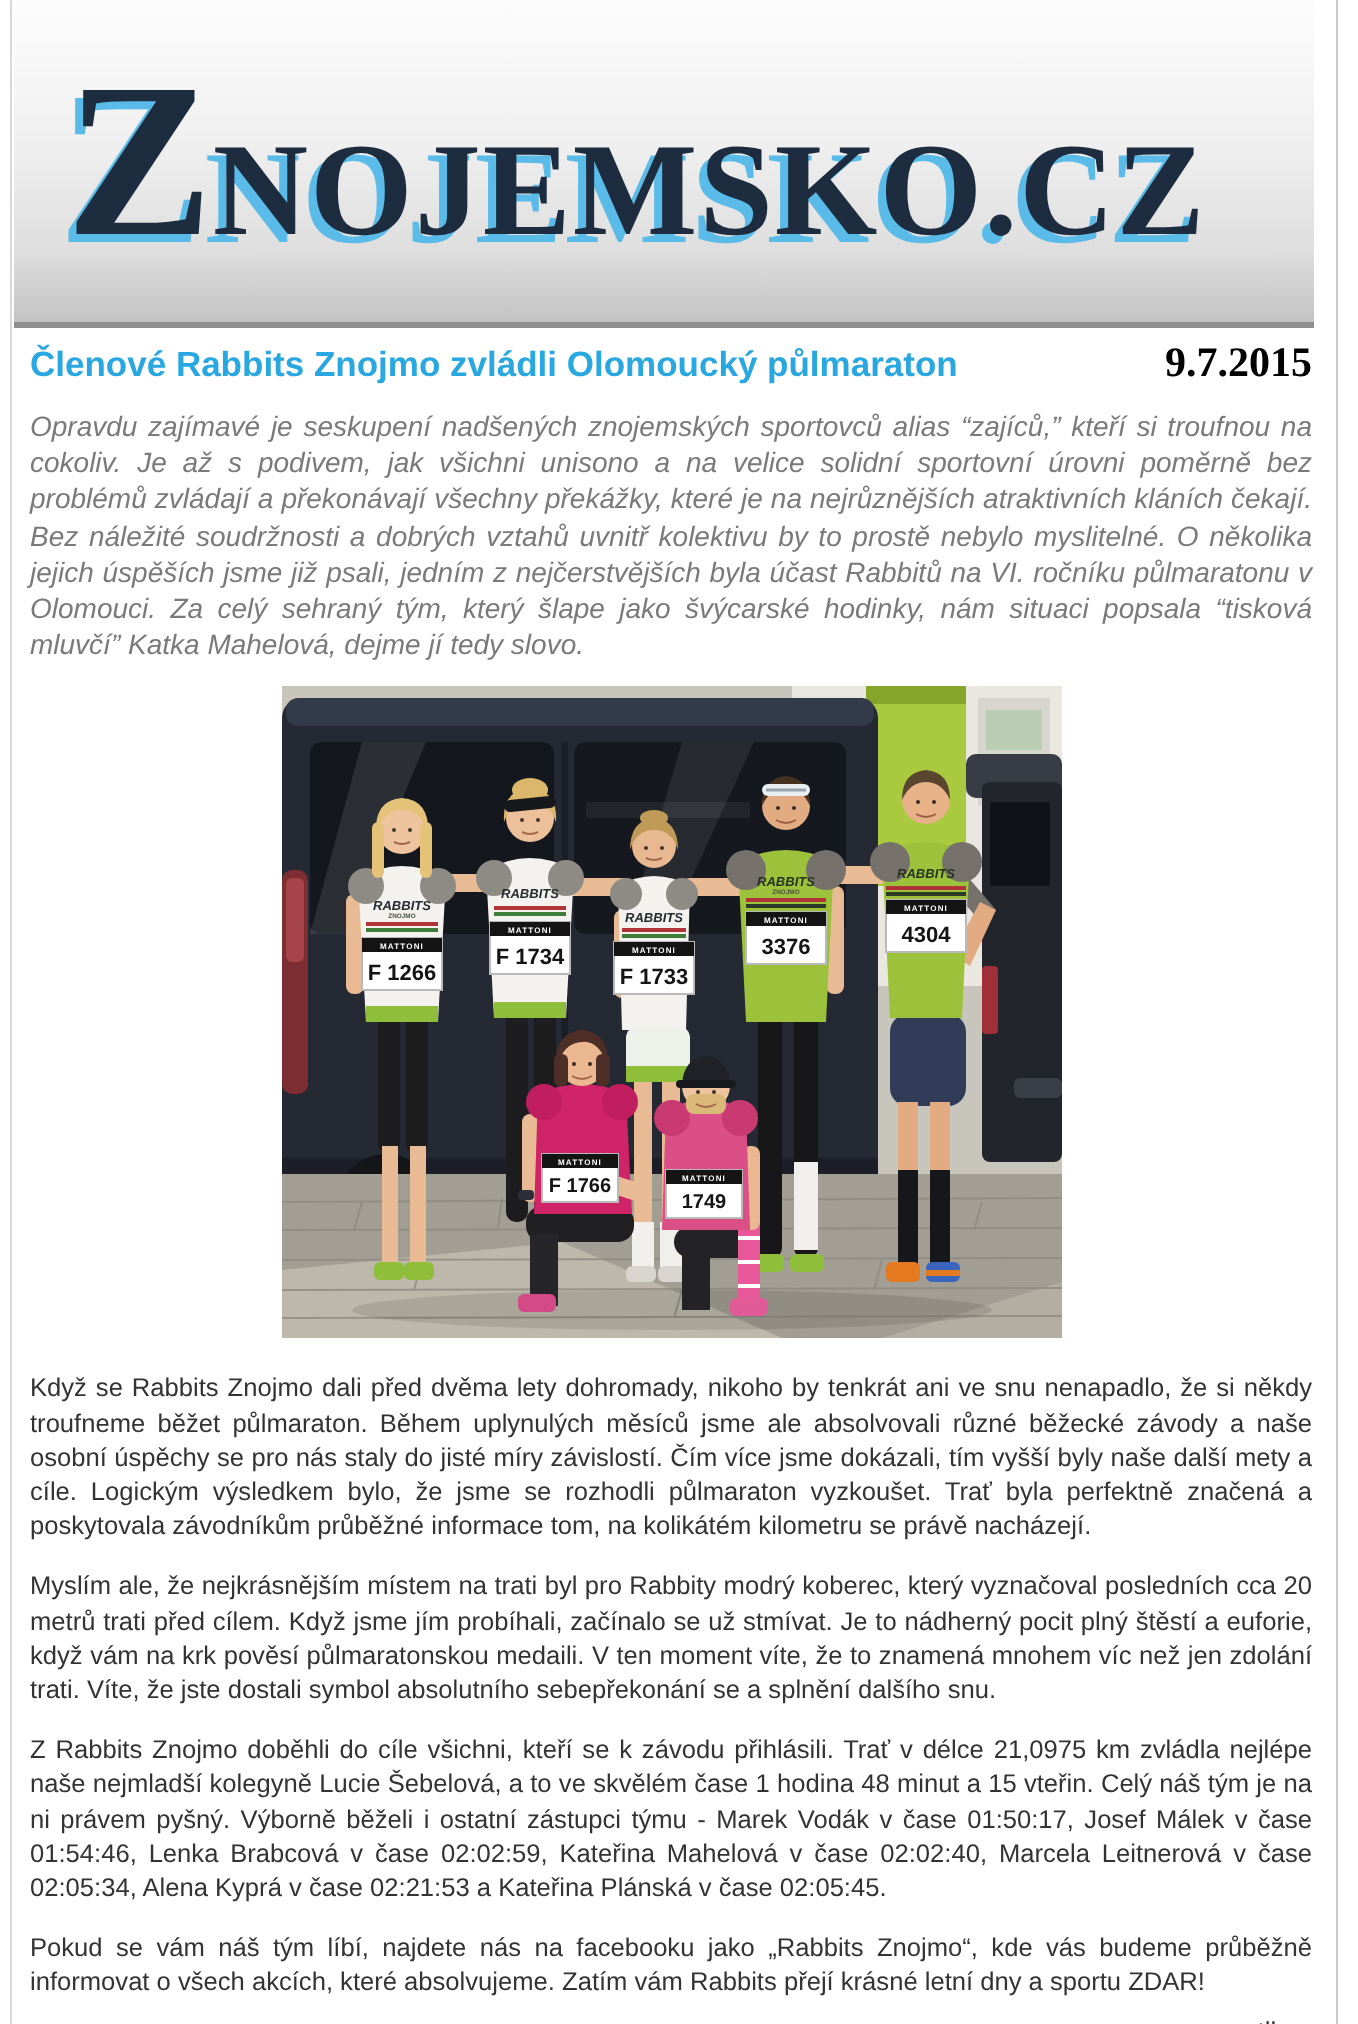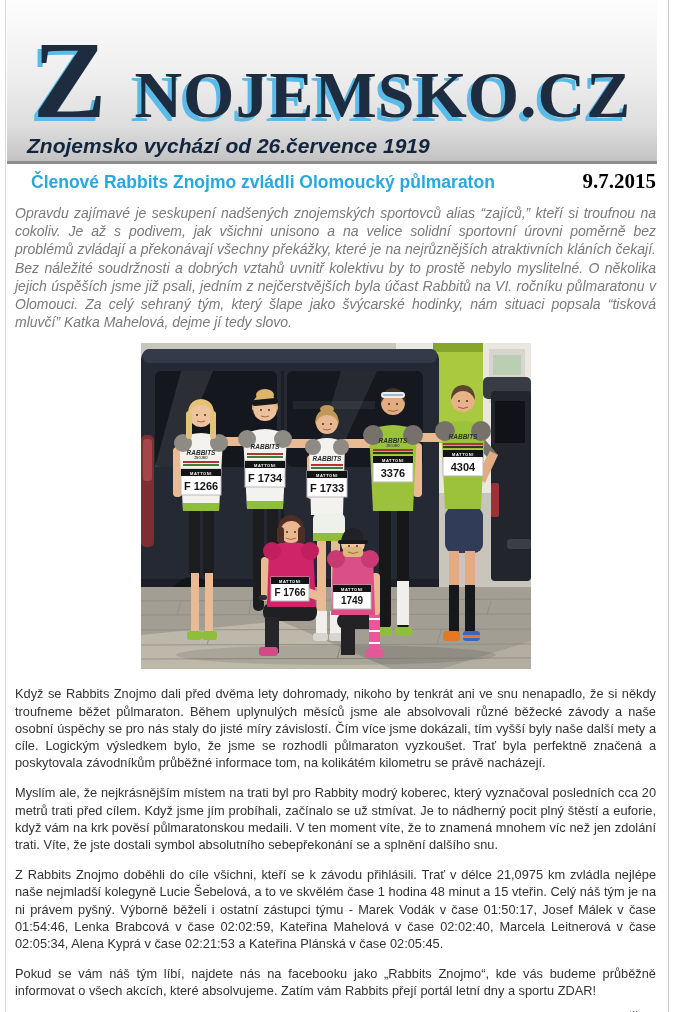--- a/index.html
+++ b/index.html
@@ -23,28 +23,28 @@
     position:absolute;top:3px;right:14px;
     font-family:"Liberation Serif","DejaVu Serif",serif;
     font-size:28px;color:#141e2c;
   }
   .logo{
     position:absolute;bottom:26px;left:26px;line-height:1;white-space:nowrap;
     font-family:"Liberation Serif","DejaVu Serif",serif;font-weight:bold;
     color:#1d2c3f;text-shadow:-4px 4px 0 #5abbe8;cursor:pointer;
   }
   .logo-initial{font-size:110px;}
-  .logo-rest{font-size:66px;letter-spacing:1px;margin-left:28px;}
+  .logo-rest{font-size:66px;letter-spacing:1px;}
   .tagline{
     position:absolute;bottom:3px;left:20px;
     font-size:21px;font-weight:bold;font-style:italic;color:#12253f;
   }
   
   .article{padding:5px 12px 0 9px;}
-  .title-row{display:flex;justify-content:space-between;align-items:baseline;margin-left:16px;}
+  .title-row{display:flex;justify-content:space-between;align-items:baseline;}
   .article-title{margin:2px 0 0;font-size:17.5px;font-weight:bold;color:#29a7e0;}
   .article-date{font-family:"Liberation Serif","DejaVu Serif",serif;font-size:21px;font-weight:bold;color:#000;}
   .intro{
     margin:10px 0 0;font-style:italic;font-size:14px;line-height:18.2px;
     color:#7a7a7a;text-align:justify;
   }
   .photo-wrap{width:390px;height:326px;margin:12px auto 0;}
   .photo-wrap svg{display:block;}
   .body-par{
     margin:13px 0 0;font-size:12.8px;line-height:17.2px;color:#333;text-align:justify;
@@ -59,21 +59,20 @@
   .jersey-name.on-green{fill:#27331c;}
   .jersey-sub{font-family:"Liberation Sans",sans-serif;font-weight:bold;font-size:3.2px;text-anchor:middle;fill:#4a4f45;}
 </style>
 </head>
 <body>
 
 <div class="page">
 
   <div class="site-header">
     <div class="logo"><span class="logo-initial">Z</span><span class="logo-rest">NOJEMSKO.CZ</span></div>
-    <div class="tagline">Znojemsko vychází od 26.července 1919</div>
   </div>
 
   <div class="article">
     <div class="title-row">
       <h1 class="article-title">Členové Rabbits Znojmo zvládli Olomoucký půlmaraton</h1>
       <div class="article-date">9.7.2015</div>
     </div>
 
     <p class="intro">Opravdu zajímavé je seskupení nadšených znojemských sportovců alias “zajíců,” kteří si troufnou na cokoliv. Je až s podivem, jak všichni unisono a na velice solidní sportovní úrovni poměrně bez problémů zvládají a překonávají všechny překážky, které je na nejrůznějších atraktivních kláních čekají. Bez náležité soudržnosti a dobrých vztahů uvnitř kolektivu by to prostě nebylo myslitelné. O několika jejich úspěších jsme již psali, jedním z nejčerstvějších byla účast Rabbitů na VI. ročníku půlmaratonu v Olomouci. Za celý sehraný tým, který šlape jako švýcarské hodinky, nám situaci popsala “tisková mluvčí” Katka Mahelová, dejme jí tedy slovo.</p>
 
@@ -335,17 +334,17 @@
           <circle cx="208" cy="203" r="1" fill="#43332a"></circle>
             <circle cx="216" cy="203" r="1" fill="#43332a"></circle>
           <path d="M207 209 Q212 212 217 209" stroke="#a3674b" stroke-width="1" fill="none"></path>
         </g>
       </svg>
     </div>
 
     <p class="body-par first">Když se Rabbits Znojmo dali před dvěma lety dohromady, nikoho by tenkrát ani ve snu nenapadlo, že si někdy troufneme běžet půlmaraton. Během uplynulých měsíců jsme ale absolvovali různé běžecké závody a naše osobní úspěchy se pro nás staly do jisté míry závislostí. Čím více jsme dokázali, tím vyšší byly naše další mety a cíle. Logickým výsledkem bylo, že jsme se rozhodli půlmaraton vyzkoušet. Trať byla perfektně značená a poskytovala závodníkům průběžné informace tom, na kolikátém kilometru se právě nacházejí.</p>
     <p class="body-par">Myslím ale, že nejkrásnějším místem na trati byl pro Rabbity modrý koberec, který vyznačoval posledních cca 20 metrů trati před cílem. Když jsme jím probíhali, začínalo se už stmívat. Je to nádherný pocit plný štěstí a euforie, když vám na krk pověsí půlmaratonskou medaili. V ten moment víte, že to znamená mnohem víc než jen zdolání trati. Víte, že jste dostali symbol absolutního sebepřekonání se a splnění dalšího snu.</p>
     <p class="body-par">Z Rabbits Znojmo doběhli do cíle všichni, kteří se k závodu přihlásili. Trať v délce 21,0975 km zvládla nejlépe naše nejmladší kolegyně Lucie Šebelová, a to ve skvělém čase 1 hodina 48 minut a 15 vteřin. Celý náš tým je na ni právem pyšný. Výborně běželi i ostatní zástupci týmu - Marek Vodák v čase 01:50:17, Josef Málek v čase 01:54:46, Lenka Brabcová v čase 02:02:59, Kateřina Mahelová v čase 02:02:40, Marcela Leitnerová v čase 02:05:34, Alena Kyprá v čase 02:21:53 a Kateřina Plánská v čase 02:05:45.</p>
-    <p class="body-par">Pokud se vám náš tým líbí, najdete nás na facebooku jako „Rabbits Znojmo“, kde vás budeme průběžně informovat o všech akcích, které absolvujeme. Zatím vám Rabbits přejí portál letní dny a sportu ZDAR!</p>
+    <p class="body-par">Pokud se vám náš tým líbí, najdete nás na facebooku jako „Rabbits Znojmo“, kde vás budeme průběžně informovat o všech akcích, které absolvujeme. Zatím vám Rabbits přejí krásné letní dny a sportu ZDAR!</p>
 
     <div class="signature">-stlba-</div>
   </div>
 </div>
 
 </body></html>

